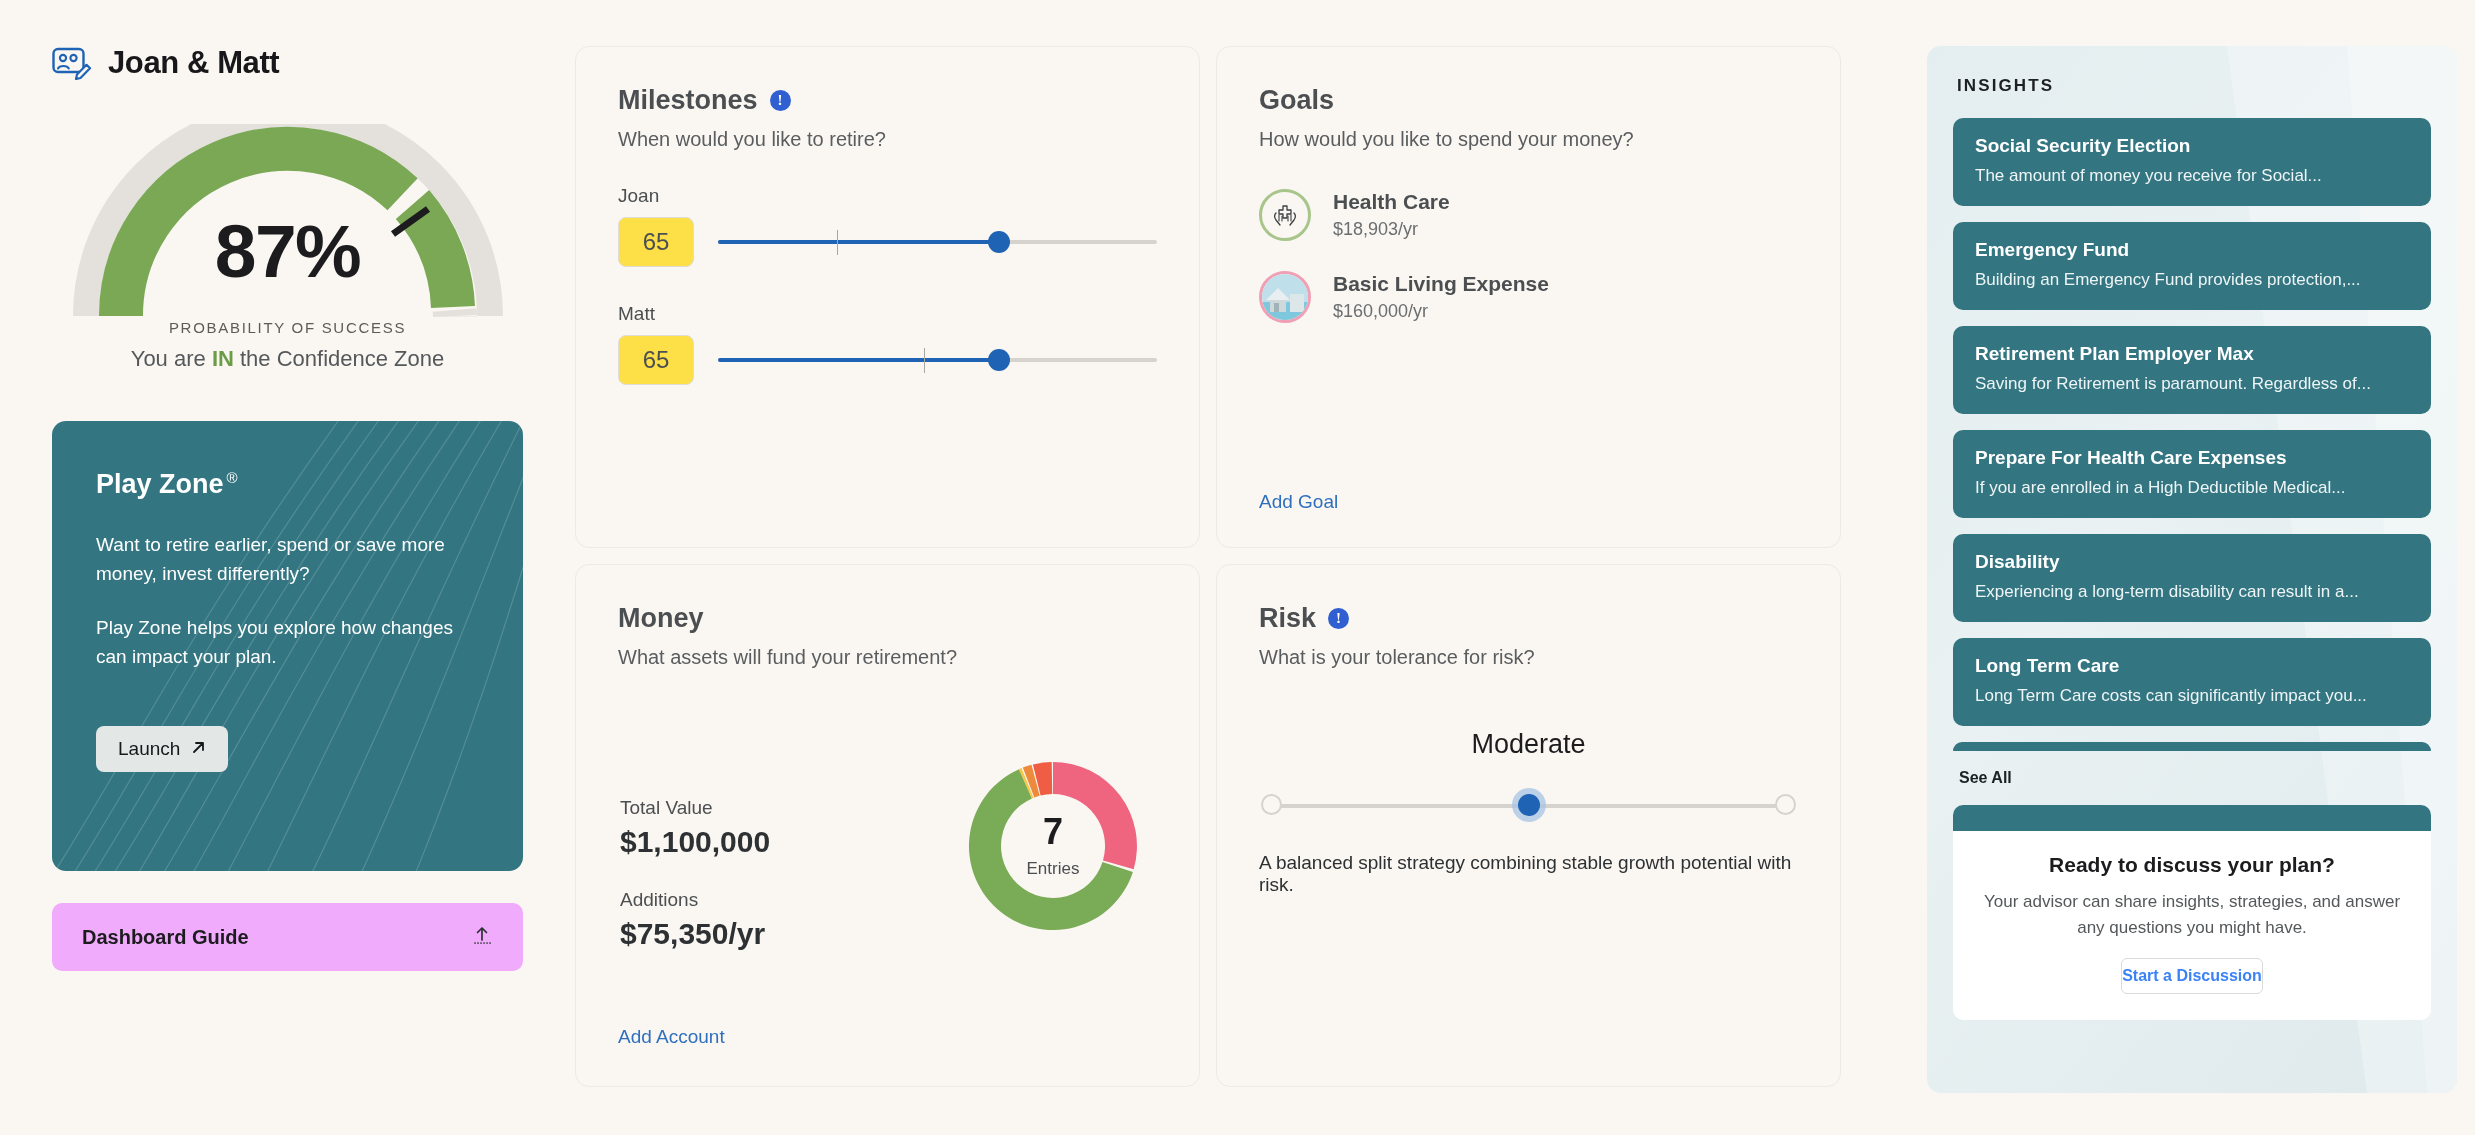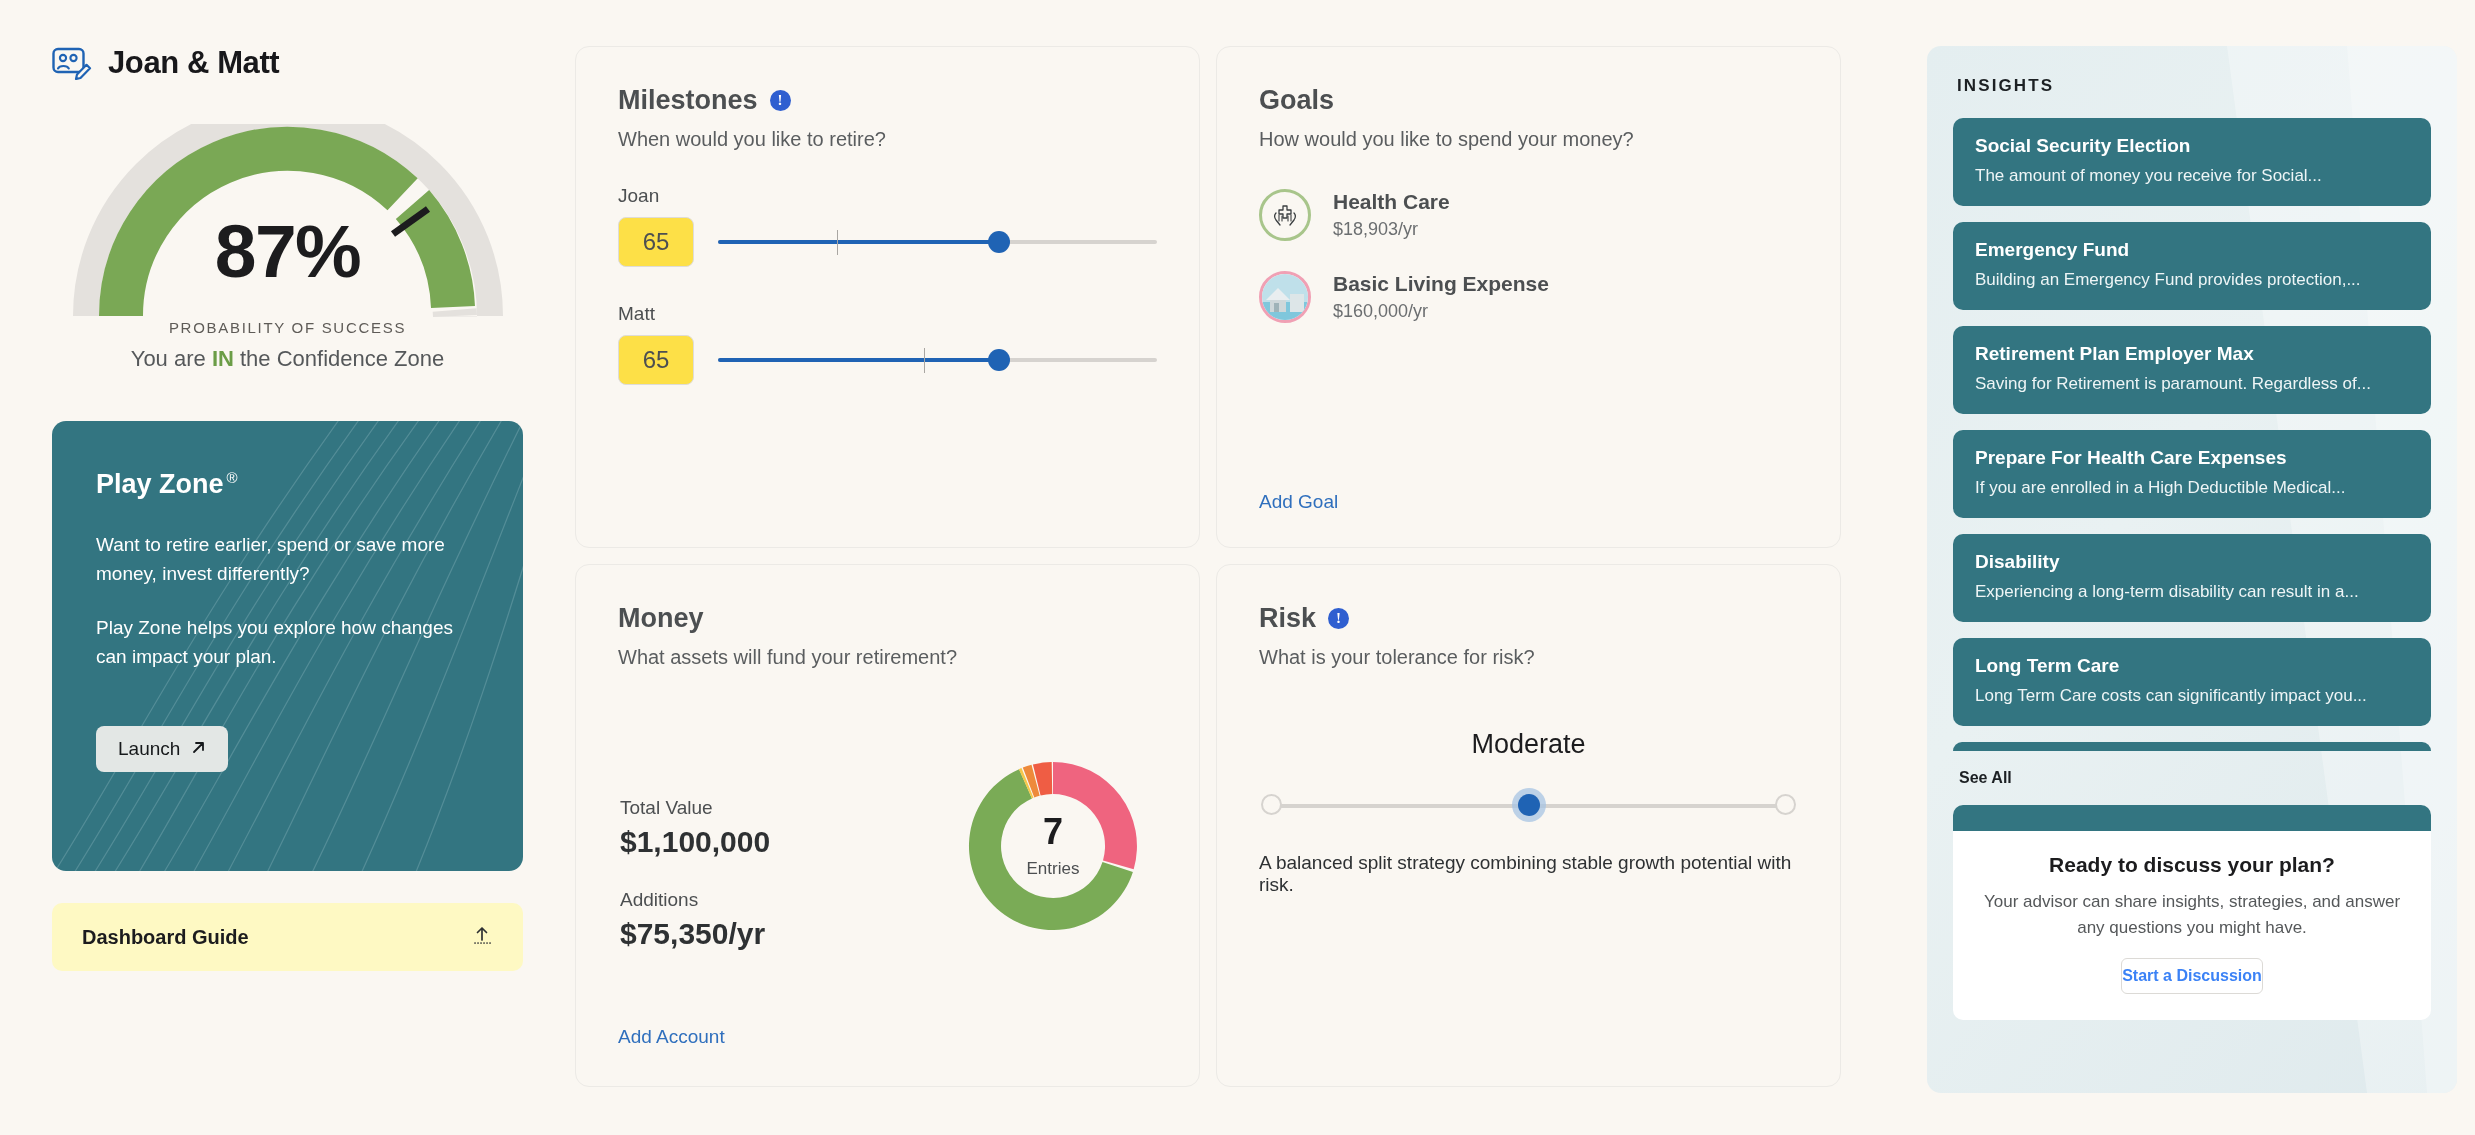--- a/index.html
+++ b/index.html
@@ -44,21 +44,21 @@
   .pz-body { font-size: 19px; color: #ffffff; line-height: 1.55; max-width: 400px; }
   .pz-body.second { margin-top: 24px; }
   .pz-launch {
     margin-top: 54px; display: inline-flex; align-items: center; gap: 11px;
     background: #e3e7e5; color: #16191b; border: none; border-radius: 8px;
     padding: 12px 22px; font-size: 19px; font-weight: 500; cursor: pointer;
     font-family: "Liberation Sans", sans-serif;
   }
 
   .guide {
-    margin-top: 32px; height: 68px; background: #fef9c3; border-radius: 10px;
+    margin-top: 32px; height: 68px; background: #f0abfc; border-radius: 10px;
     display: flex; align-items: center; justify-content: space-between;
     padding: 0 30px; cursor: pointer;
   }
   .guide-label { font-size: 20px; font-weight: bold; color: #1c1c1e; }
 
   
   .center { flex: 1; padding: 46px 0 0 0; display: flex; gap: 16px; }
   .col { display: flex; flex-direction: column; gap: 16px; }
   .card {
     background: #faf7f2; border: 1px solid #eceae6; border-radius: 14px;

